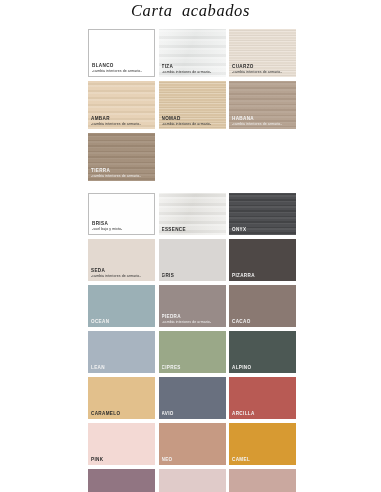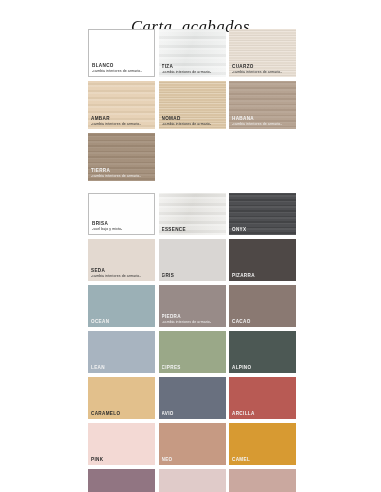--- a/index.html
+++ b/index.html
@@ -24,21 +24,21 @@
     box-sizing: border-box;
   }
 
   .title {
     text-align: center;
     font-family: "Liberation Serif", serif;
     font-style: italic;
     font-size: 16.5px;
     letter-spacing: 0.6px;
     color: #111111;
-    padding-top: 16px;
+    padding-top: 0;
     padding-bottom: 0;
     line-height: 1.3;
     white-space: pre;
   }
 
   .grid-wrap {
     position: absolute;
     left: 88px;
     top: 29px;
     width: 208px;

